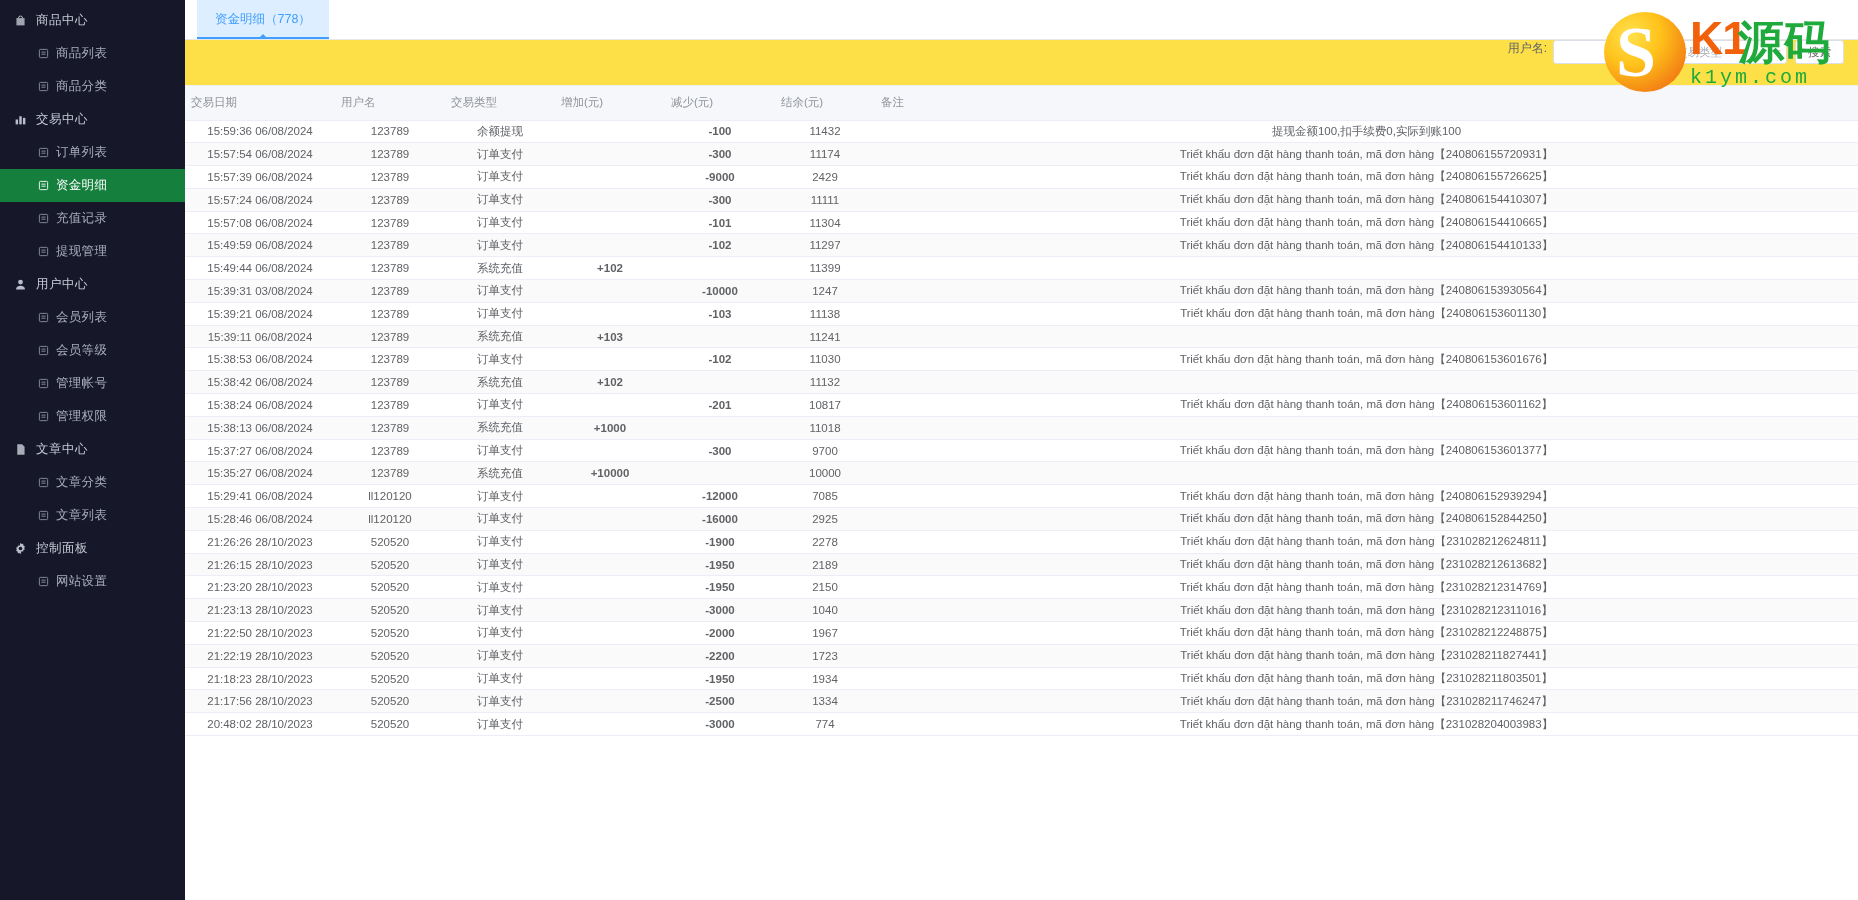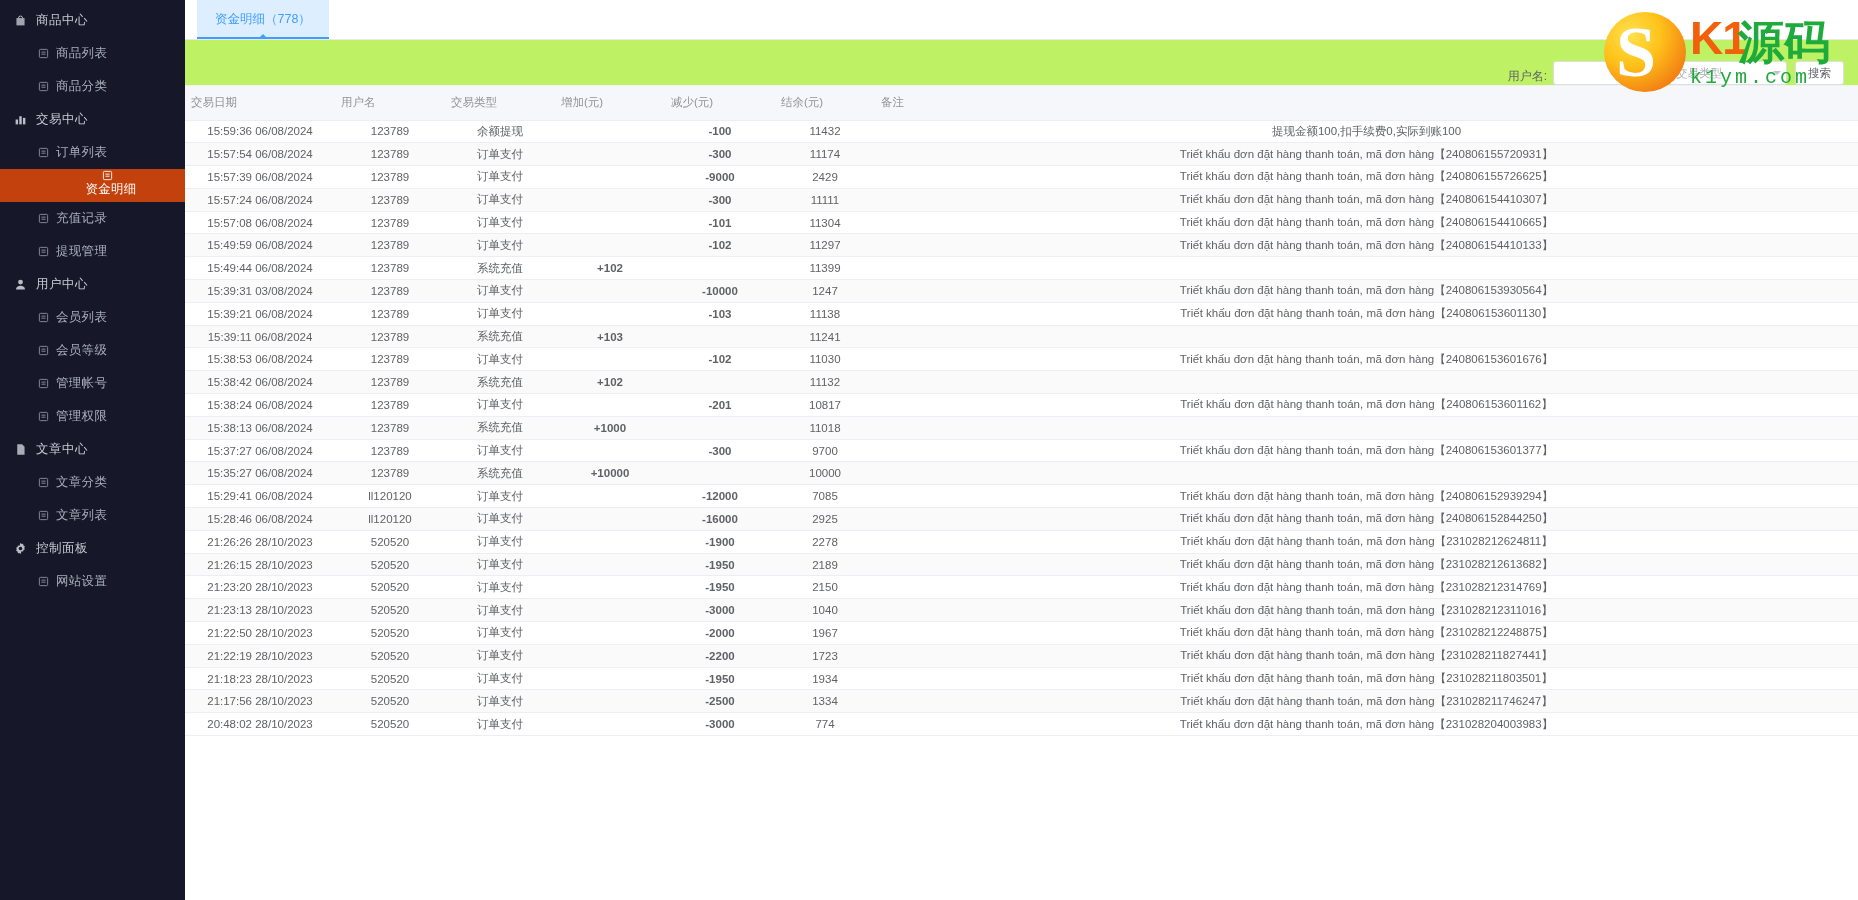--- a/index.html
+++ b/index.html
@@ -43,23 +43,22 @@
     font-size: 12.5px;
     letter-spacing: .3px;
     cursor: pointer;
   }
   .sb-item .i-ico {
     width: 12px; height: 12px; margin-right: 7px;
     display: inline-flex; align-items: center; justify-content: center;
     opacity: .82;
   }
   .sb-item.active {
-    background: #c2410c;
+    background: #15803d;
     color: #ffffff;
-    flex-direction: column;
   }
   .sb-item.active .i-ico { opacity: 1; }
 
   
   #main {
     flex: 1;
     height: 900px;
     background: #f0f2f5;
     position: relative;
     overflow: hidden;
@@ -92,23 +91,23 @@
     position:absolute;
     left:50%; margin-left:-4px; bottom:-1px;
     border-left:4px solid transparent;
     border-right:4px solid transparent;
     border-bottom:4px solid #409eff;
   }
 
   
   #searchbar {
     height: 46px;
-    background: #bef264;
+    background: #fde047;
     display: flex;
-    align-items: flex-end;
+    align-items: flex-start;
     justify-content: flex-end;
     padding-right: 14px;
     border-bottom: 1px solid #f0f0f0;
     position: relative;
   }
   .sf-label {
     font-size: 12px;
     color: #606266;
     margin-right: 6px;
   }

